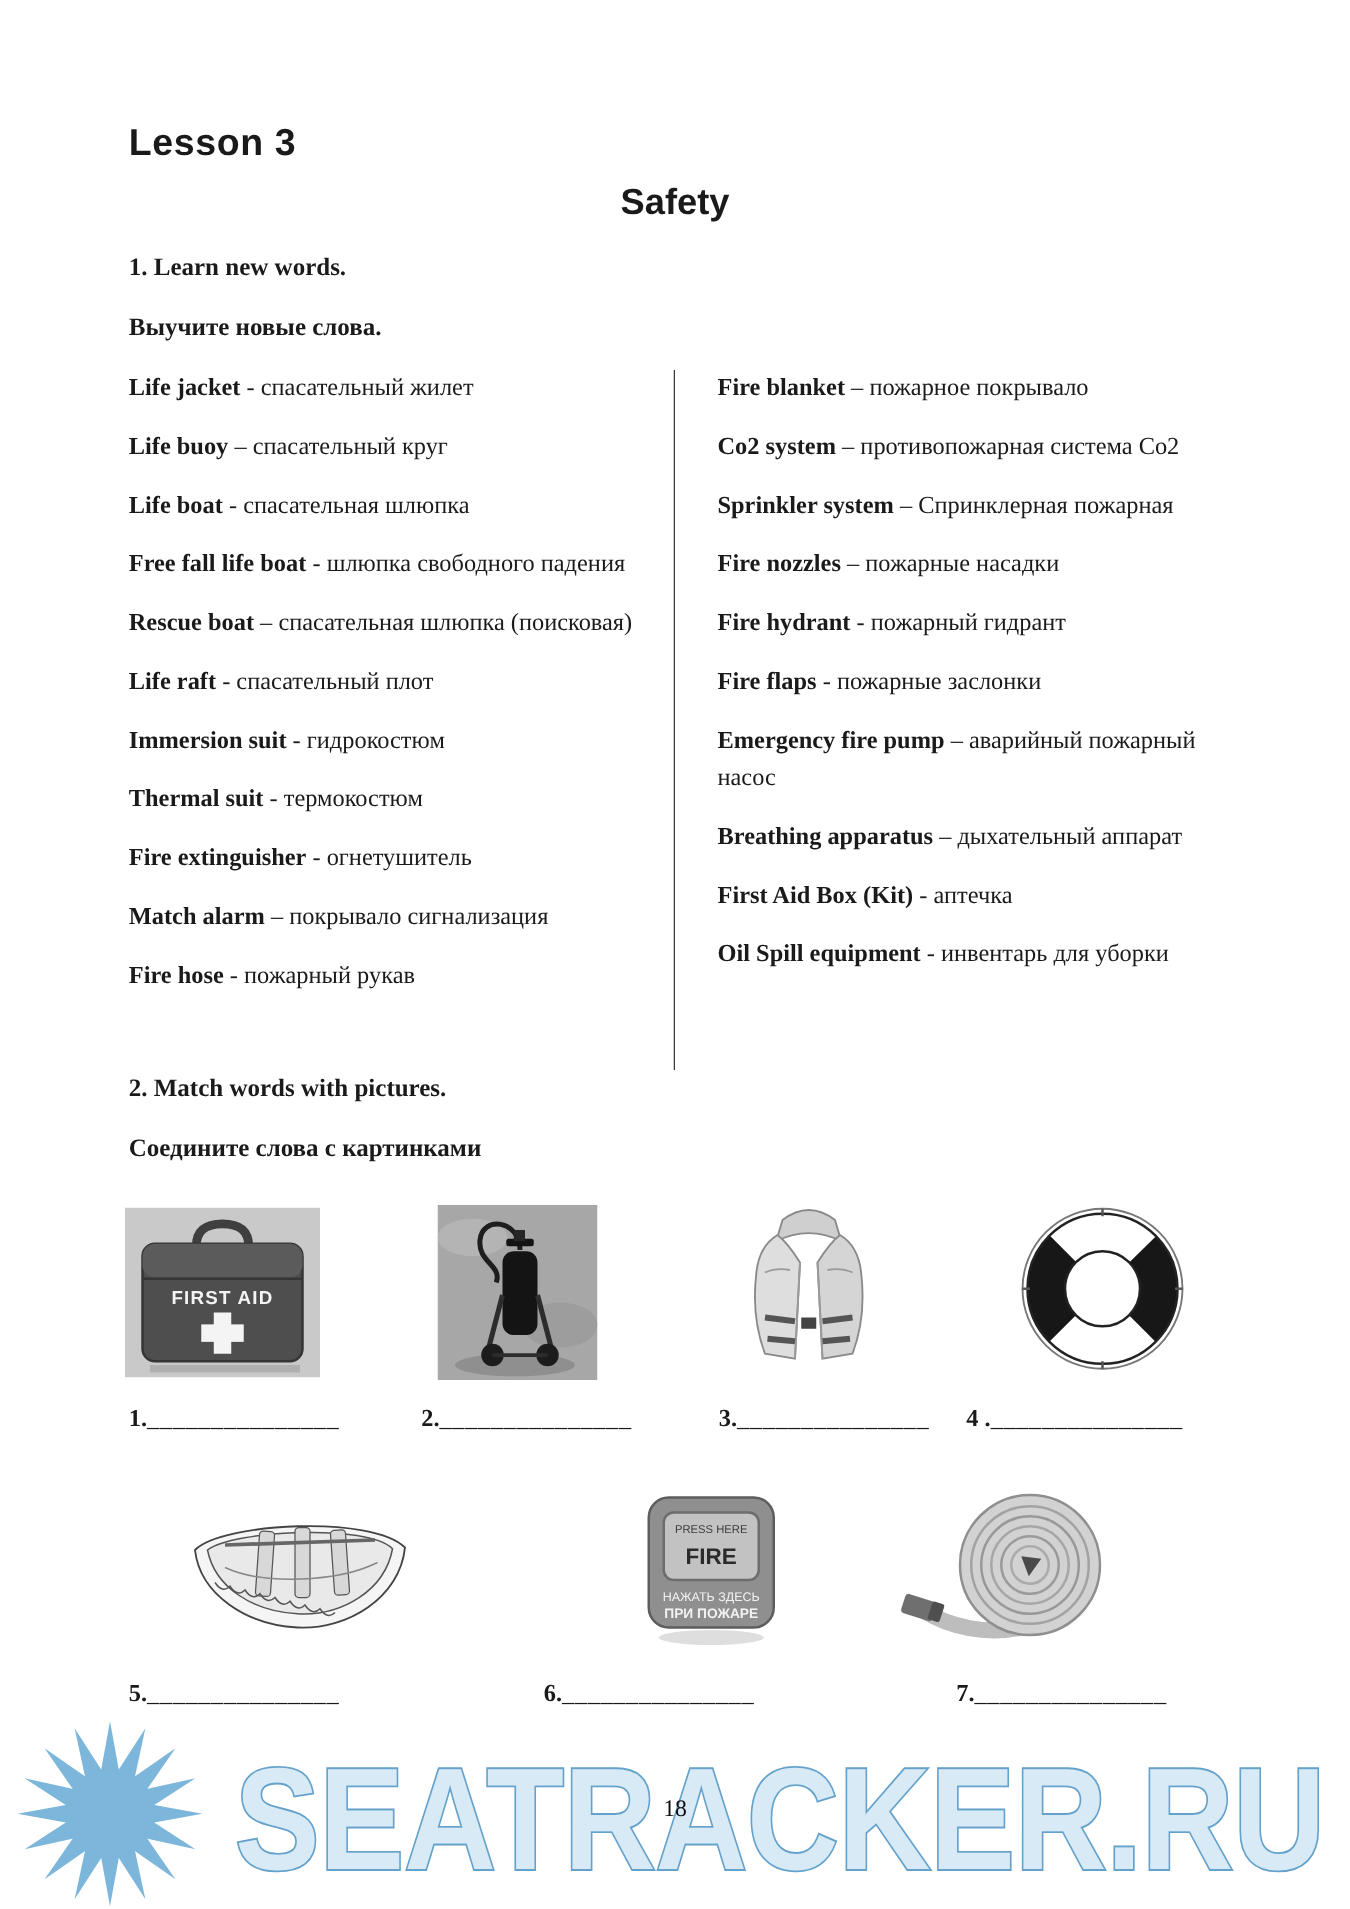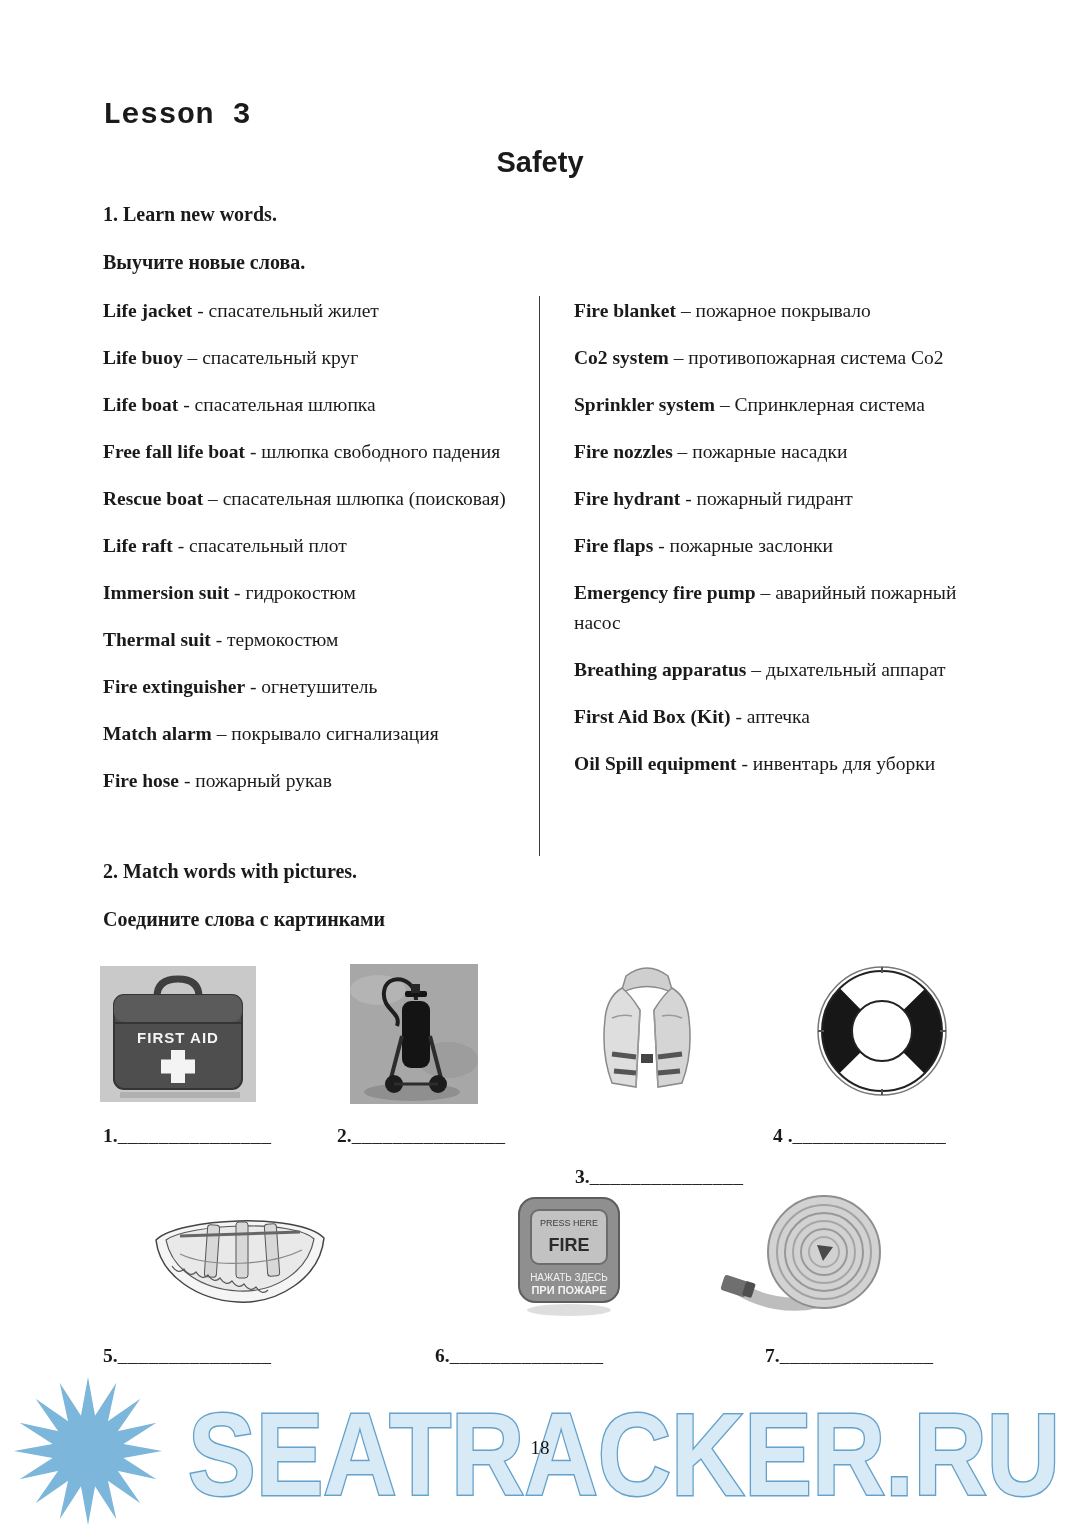--- a/index.html
+++ b/index.html
@@ -8,21 +8,21 @@
     position:relative;
     width:1080px; height:1527px;
     margin:0 auto;
     background:#ffffff;
     font-family:"Liberation Serif", serif;
     color:#1a1a1a;
     overflow:hidden;
   }
   .lesson-title {
     position:absolute; left:103px; top:98px;
-    font-family:Liberation Mono, monospace;
+    font-family:Liberation Sans, sans-serif;
     font-weight:bold; font-size:30px; letter-spacing:0.5px;
   }
   .safety-title {
     position:absolute; left:0; right:0; top:146px;
     text-align:center;
     font-family:"Liberation Sans", sans-serif;
     font-weight:bold; font-size:29px;
   }
   .task-heading { position:absolute; left:103px; font-size:20px; font-weight:bold; }
   .t1en { top:203px; } .t1ru { top:251px; }
@@ -70,21 +70,21 @@
       <p class="entry"><b>Life raft</b><span> - спасательный плот</span></p>
       <p class="entry"><b>Immersion suit</b><span> - гидрокостюм</span></p>
       <p class="entry"><b>Thermal suit</b><span> - термокостюм</span></p>
       <p class="entry"><b>Fire extinguisher</b><span> - огнетушитель</span></p>
       <p class="entry"><b>Match alarm</b><span> – покрывало сигнализация</span></p>
       <p class="entry"><b>Fire hose</b><span> - пожарный рукав</span></p>
     </div>
     <div class="vcol vcol-right">
       <p class="entry"><b>Fire blanket</b><span> – пожарное покрывало</span></p>
       <p class="entry"><b>Co2 system</b><span> – противопожарная система Co2</span></p>
-      <p class="entry"><b>Sprinkler system</b><span> – Спринклерная система</span></p>
+      <p class="entry"><b>Sprinkler system</b><span> – Спринклерная пожарная</span></p>
       <p class="entry"><b>Fire nozzles</b><span> – пожарные насадки</span></p>
       <p class="entry"><b>Fire hydrant</b><span> - пожарный гидрант</span></p>
       <p class="entry"><b>Fire flaps</b><span> - пожарные заслонки</span></p>
       <p class="entry"><b>Emergency fire pump</b><span> – аварийный пожарный насос</span></p>
       <p class="entry"><b>Breathing apparatus</b><span> – дыхательный аппарат</span></p>
       <p class="entry"><b>First Aid Box (Kit)</b><span> - аптечка</span></p>
       <p class="entry"><b>Oil Spill equipment</b><span> - инвентарь для уборки</span></p>
     </div>
   </div>
 
@@ -153,21 +153,21 @@
       <circle cx="74" cy="71" r="30" fill="none" stroke="#222" stroke-width="2"></circle>
       <line x1="74" y1="7" x2="74" y2="13" stroke="#555" stroke-width="2"></line>
       <line x1="74" y1="129" x2="74" y2="135" stroke="#555" stroke-width="2"></line>
       <line x1="10" y1="71" x2="16" y2="71" stroke="#555" stroke-width="2"></line>
       <line x1="132" y1="71" x2="138" y2="71" stroke="#555" stroke-width="2"></line>
     </svg>
   </div>
 
   <div class="mlabel" style="left:103px; top:1125px;text-align:center;"><b>1.</b><span>_______________</span></div>
   <div class="mlabel" style="left:337px; top:1125px;"><b>2.</b><span>_______________</span></div>
-  <div class="mlabel" style="left:575px; top:1166px;"><b>3.</b><span>_______________</span></div>
+  <div class="mlabel" style="left:575px; top:1125px;"><b>3.</b><span>_______________</span></div>
   <div class="mlabel" style="left:773px; top:1125px;"><b>4 .</b><span>_______________</span></div>
 
   <div class="img-box" style="left:150px; top:1192px; width:180px; height:125px;">
     <svg viewBox="0 0 180 125">
       <rect width="180" height="125" fill="#ffffff"></rect>
       <path d="M6 48 C28 26 148 20 174 46 C170 86 128 112 88 110 C48 108 10 84 6 48 Z" fill="#f5f5f5" stroke="#444" stroke-width="1.5"></path>
       <path d="M16 48 C38 32 144 27 164 47 C158 80 124 101 88 99 C52 97 22 78 16 48 Z" fill="#e9e9e9" stroke="#555" stroke-width="1.2"></path>
       <rect x="56" y="33" width="12" height="52" rx="3" transform="rotate(4 62 59)" fill="#d8d8d8" stroke="#555"></rect>
       <rect x="86" y="30" width="12" height="56" rx="3" fill="#d8d8d8" stroke="#555"></rect>
       <rect x="116" y="32" width="12" height="52" rx="3" transform="rotate(-4 122 58)" fill="#d8d8d8" stroke="#555"></rect>

